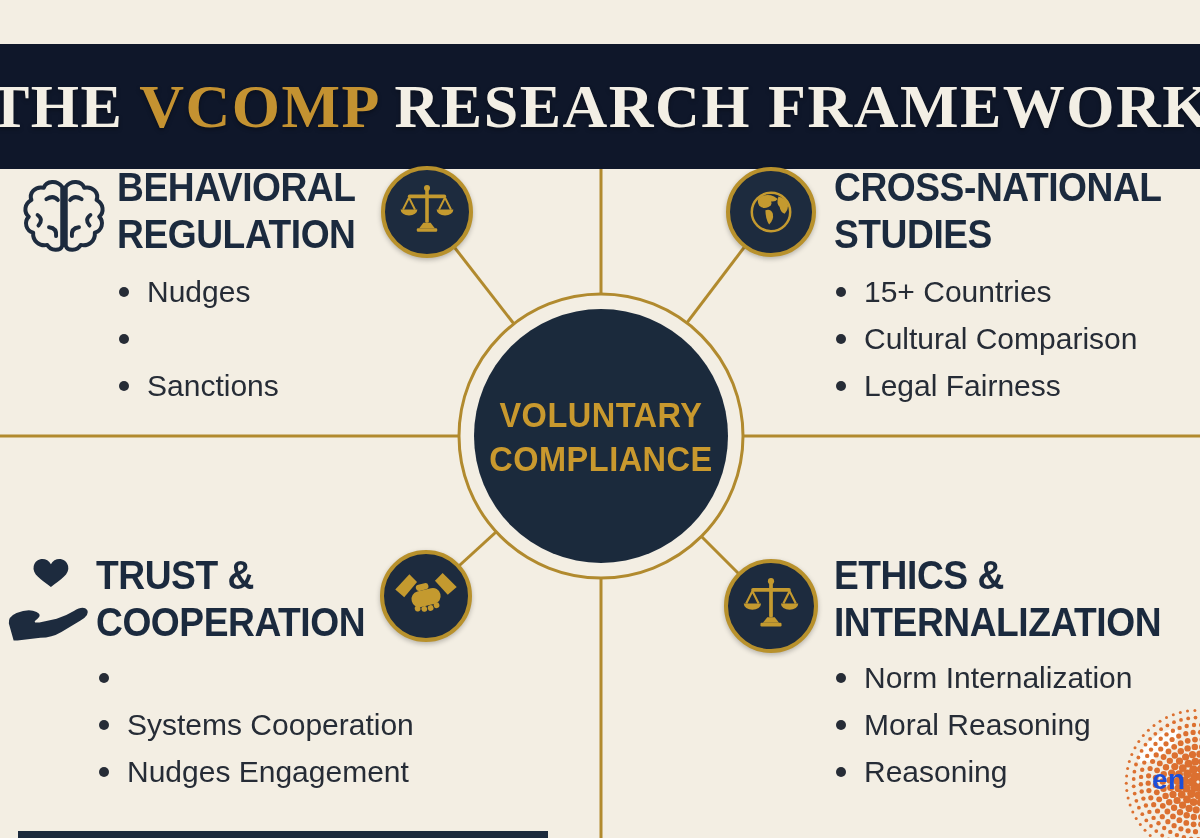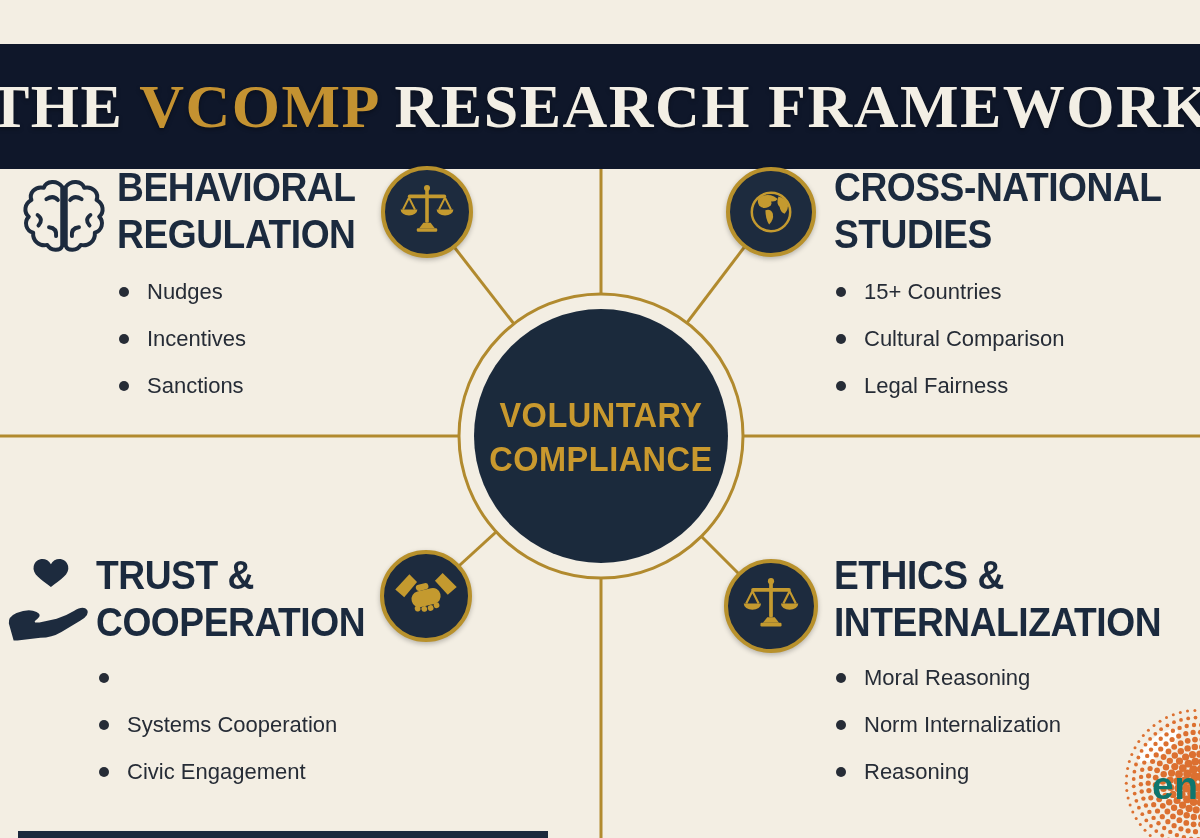--- a/index.html
+++ b/index.html
@@ -42,43 +42,43 @@
     position:absolute; margin:0; font-weight:bold; font-size:40px; line-height:47px;
     color:#1b2a3e; letter-spacing:-.5px; transform:scaleX(.93); transform-origin:left top;
     white-space:nowrap;
   }
   .t-tl { left:117px; top:164px; }
   .t-tr { left:834px; top:164px; }
   .t-bl { left:96px;  top:552px; }
   .t-br { left:834px; top:552px; }
   .q-list { position:absolute; margin:0; padding:0; list-style:none; }
   .q-list li {
-    display:flex; align-items:center; height:47px; font-size:22px;
+    display:flex; align-items:center; height:47px; font-size:30px;
     color:#262c36; white-space:nowrap;
   }
   .q-list .dot {
     width:10px; height:10px; border-radius:50%; background:#262c36;
     margin-right:18px; flex:none;
   }
   .l-tl { left:119px; top:268px; }
   .l-tr { left:836px; top:268px; }
   .l-bl { left:99px;  top:654px; }
   .l-br { left:836px; top:654px; }
   
   .side-icon { position:absolute; }
   .brain     { left:20px; top:168px; }
   .hearthand { left:6px;  top:554px; }
   
   .bottom-strip {
     position:absolute; left:18px; bottom:0; width:530px; height:7px; background:#1c2a3d;
   }
   .watermark { position:absolute; right:-58px; bottom:-22px; width:170px; height:170px; }
   .watermark .wm-text {
-    position:absolute; left:64px; top:74px; color:#0f766e; font-weight:bold;
-    font-size:39px; letter-spacing:.5px;
+    position:absolute; left:64px; top:74px; color:#1d4ed8; font-weight:bold;
+    font-size:28px; letter-spacing:.5px;
   }
 </style>
 </head>
 <body>
 
 <div class="stage">
 
   <svg class="connectors" width="1200" height="838" viewBox="0 0 1200 838">
     <g stroke="#b18a2e" stroke-width="3" fill="none">
       <line x1="601" y1="125" x2="601" y2="838"></line>
@@ -134,21 +134,20 @@
     </svg>
   </div>
 
   <ul class="q-list l-tl">
     <li>
         <span class="dot"></span>
         <span>Nudges</span>
       </li>
     <li>
         <span class="dot"></span>
-        <span>Incentives</span>
       </li>
     <li>
         <span class="dot"></span>
         <span>Sanctions</span>
       </li>
   </ul>
 
   <div class="badge badge-tr">
     <svg width="62" height="62" viewBox="0 0 100 100">
       <circle cx="50" cy="50" r="31" fill="none" stroke="#c49a2f" stroke-width="4"></circle>
@@ -212,21 +211,21 @@
   <ul class="q-list l-bl">
     <li>
         <span class="dot"></span>
       </li>
     <li>
         <span class="dot"></span>
         <span>Systems Cooperation</span>
       </li>
     <li>
         <span class="dot"></span>
-        <span>Civic Engagement</span>
+        <span>Nudges Engagement</span>
       </li>
   </ul>
 
   <div class="badge badge-br">
     <svg width="62" height="62" viewBox="0 0 100 100">
       <g fill="#c49a2f" stroke="#c49a2f">
         <circle cx="50" cy="10" r="5" stroke="none"></circle>
         <rect x="47" y="10" width="6" height="58" rx="2" stroke="none"></rect>
         <rect x="18" y="21" width="64" height="6" rx="3" stroke="none"></rect>
         <path d="M20,26 L10,46 M20,26 L30,46 M80,26 L70,46 M80,26 L90,46" fill="none" stroke-width="3.5"></path>
@@ -239,25 +238,25 @@
   </div>
 
   <h2 class="q-title t-br">
     <span style="display:block">ETHICS &amp;</span>
     <span style="display:block">INTERNALIZATION</span>
   </h2>
 
   <ul class="q-list l-br">
     <li>
         <span class="dot"></span>
+        <span>Norm Internalization</span>
+      </li>
+    <li>
+        <span class="dot"></span>
         <span>Moral Reasoning</span>
-      </li>
-    <li>
-        <span class="dot"></span>
-        <span>Norm Internalization</span>
       </li>
     <li>
         <span class="dot"></span>
         <span>Reasoning</span>
       </li>
   </ul>
 
   <div class="bottom-strip"></div>
 
   <div class="watermark">

